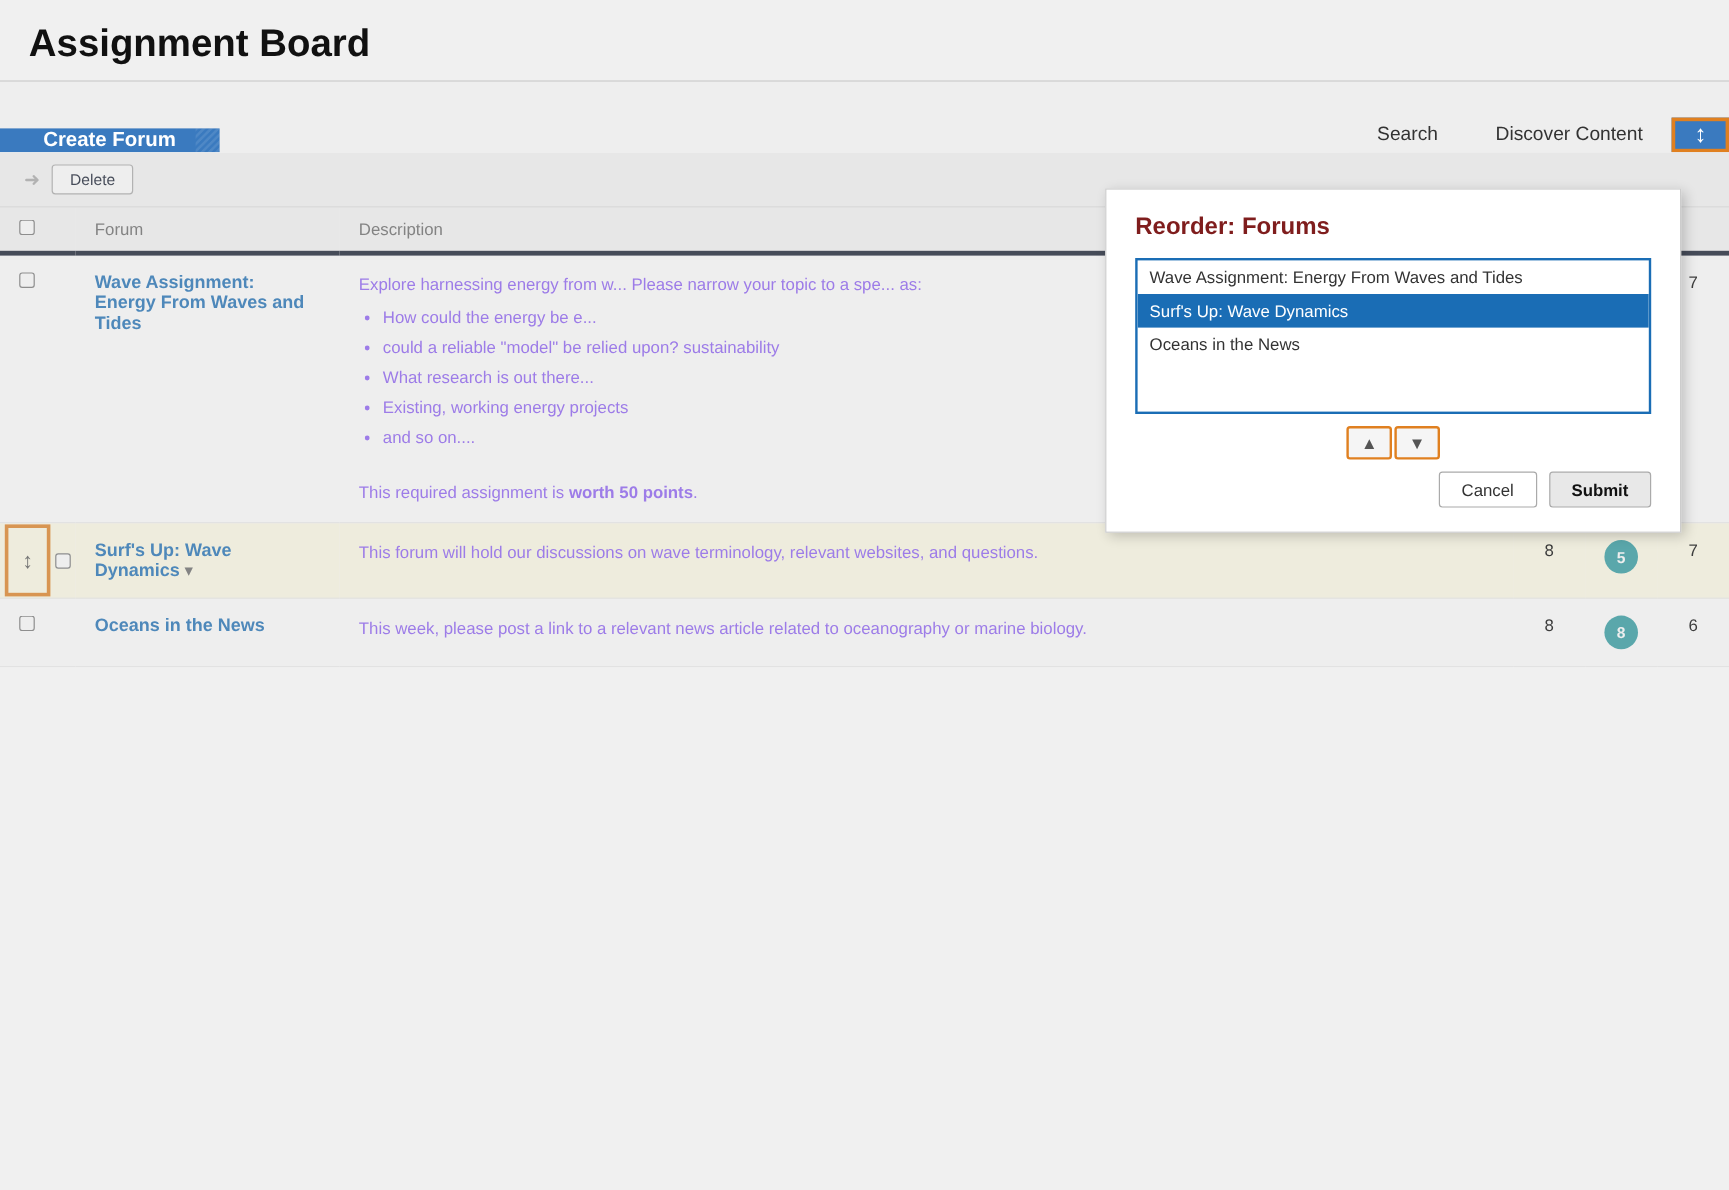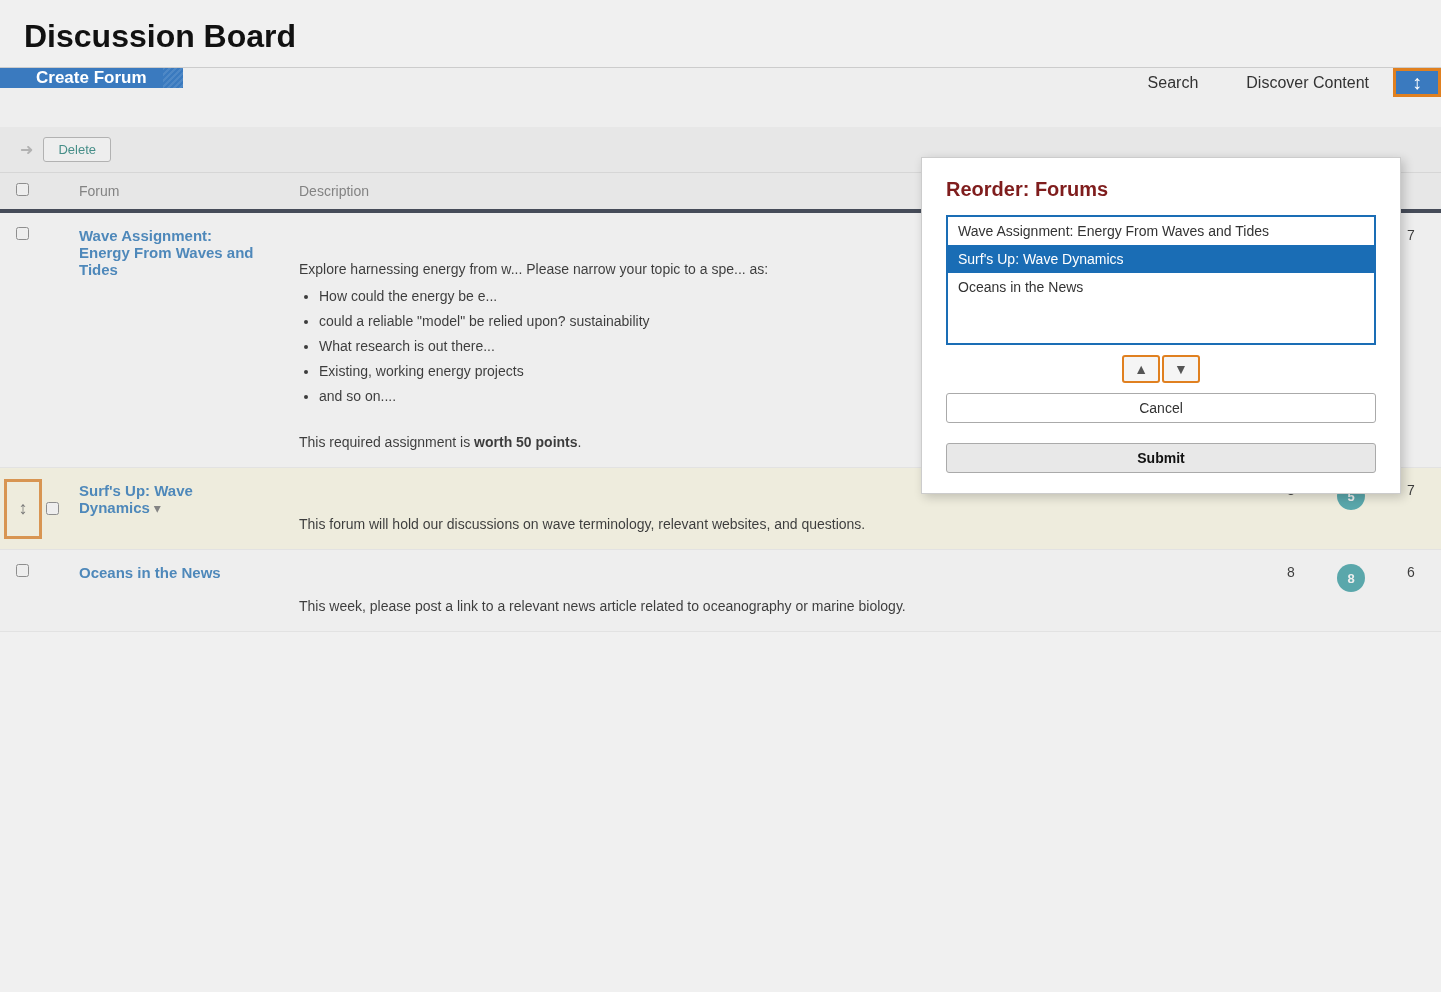--- a/index.html
+++ b/index.html
@@ -5,79 +5,79 @@
     * { box-sizing: border-box; margin: 0; padding: 0; }
     body { font-family: Arial, Helvetica, sans-serif; background: #e8e8e8; font-size: 14px; }
 
     .page-wrapper { background: #f0f0f0; min-height: 992px; width: 1441px; }
 
     
     .page-header { background: #f0f0f0; padding: 18px 24px 12px 24px; }
     .page-title { font-size: 32px; font-weight: bold; color: #111; }
 
     
-    .toolbar { display: flex; align-items: flex-start; height: 60px; background: #eee; border-top: 1px solid #ccc; }
+    .toolbar { display: flex; align-items: flex-end; height: 60px; background: #eee; border-top: 1px solid #ccc; }
     .toolbar-create { background: #3a7abf; color: white; font-weight: bold; font-size: 17px; padding: 0 36px; border: none; cursor: pointer; display: flex; align-items: center; position: relative; }
     .toolbar-create::after { content: ''; position: absolute; right: 0; top: 0; bottom: 0; width: 20px; background: linear-gradient(135deg, rgba(255,255,255,0.1) 25%, transparent 25%, transparent 50%, rgba(255,255,255,0.1) 50%, rgba(255,255,255,0.1) 75%, transparent 75%); background-size: 6px 6px; }
     .toolbar-spacer { flex: 1; background: linear-gradient(135deg, #3a7abf 25%, #2e6aaa 25%, #2e6aaa 50%, #3a7abf 50%, #3a7abf 75%, #2e6aaa 75%); background-size: 8px 8px; }
     .toolbar-right { display: flex; align-items: center; background: #eee; }
     .toolbar-btn { background: none; border: none; cursor: pointer; font-size: 16px; color: #333; padding: 0 24px; height: 100%; font-weight: normal; }
     .toolbar-reorder { border: 3px solid #e08020; background: #3a7abf; color: white; font-size: 20px; font-weight: bold; padding: 0 16px; height: 100%; cursor: pointer; display: flex; align-items: center; }
 
     
     .content-area { background: white; margin: 0; padding: 0; position: relative; }
 
     
     .actions-bar { padding: 10px 20px; border-bottom: 1px solid #ddd; display: flex; align-items: center; gap: 10px; background: #f5f5f5; }
     .arrow-icon { color: #aaa; font-size: 16px; }
-    .delete-btn { background: white; border: 1px solid #aaa; color: #0f766e; padding: 4px 14px; cursor: pointer; font-size: 13px; border-radius: 3px; }
+    .delete-btn { background: white; border: 1px solid #aaa; color: #0f172a; padding: 4px 14px; cursor: pointer; font-size: 13px; border-radius: 3px; }
 
     
     .forum-table { width: 100%; border-collapse: collapse; }
     .forum-table th { background: #f5f5f5; border-bottom: 4px solid #0f172a; padding: 10px 16px; text-align: left; font-weight: normal; color: #666; font-size: 14px; }
     .forum-table td { padding: 14px 16px; vertical-align: top; border-bottom: 1px solid #eee; }
     .forum-table .checkbox-col { width: 40px; }
     .forum-table .forum-col { width: 220px; }
     .forum-table .desc-col { }
     .forum-table .num-col { width: 60px; text-align: center; }
 
     .forum-link { color: #1a6db5; text-decoration: none; font-weight: bold; font-size: 15px; }
 
-    .desc-text { color: #000000; line-height: 1.5; margin-top: 32px; }
+    .desc-text { color: #8b5cf6; line-height: 1.5; }
     .desc-text ul { margin-left: 20px; margin-top: 6px; }
     .desc-text li { margin-bottom: 4px; }
 
     .badge-circle { background: #2c9aa0; color: white; border-radius: 50%; width: 28px; height: 28px; display: flex; align-items: center; justify-content: center; font-weight: bold; font-size: 13px; margin: 0 auto; }
 
     
     .drag-row { background: #fffde7; }
     .drag-handle { border: 3px solid #e08020; background: #fffde7; width: 38px; height: 60px; display: flex; align-items: center; justify-content: center; cursor: move; font-size: 18px; color: #555; }
     .drag-chevron { color: #666; font-size: 14px; cursor: pointer; }
 
     
     .modal-overlay { position: absolute; top: 0; left: 0; right: 0; bottom: 0; background: rgba(200,200,200,0.3); z-index: 100; }
     .modal { position: absolute; top: 30px; right: 40px; width: 480px; background: white; border: 1px solid #ccc; box-shadow: 3px 3px 10px rgba(0,0,0,0.2); z-index: 200; padding: 20px 24px 20px 24px; }
     .modal-title { font-size: 20px; font-weight: bold; color: #7f1d1d; margin-bottom: 14px; }
     .modal-label { font-size: 14px; color: #333; margin-bottom: 6px; font-style: italic; }
     .modal-listbox { width: 100%; border: 2px solid #1a6db5; height: 130px; overflow-y: auto; }
     .listbox-item { padding: 6px 10px; cursor: pointer; font-size: 14px; color: #333; }
     .listbox-item.selected { background: #1a6db5; color: white; }
     .modal-arrows { display: flex; justify-content: center; gap: 2px; margin: 10px 0; }
     .arrow-btn { border: 2px solid #e08020; background: #f5f5f5; padding: 4px 10px; cursor: pointer; font-size: 14px; color: #555; border-radius: 3px; }
-    .modal-footer { display: flex; justify-content: flex-end; gap: 20px; margin-top: 6px; flex-direction: column; }
+    .modal-footer { display: flex; justify-content: flex-end; gap: 10px; margin-top: 6px; }
     .cancel-btn { background: white; border: 1px solid #aaa; color: #333; padding: 6px 18px; cursor: pointer; font-size: 14px; border-radius: 3px; }
     .submit-btn { background: #e8e8e8; border: 1px solid #aaa; color: #111; padding: 6px 18px; cursor: pointer; font-size: 14px; font-weight: bold; border-radius: 3px; }
   </style>
 </head>
 <body>
 
 <div class="page-wrapper">
 
   <div class="page-header">
-    <h1 class="page-title">Discussion Board</h1>
+    <h1 class="page-title">Assignment Board</h1>
   </div>
 
   <div class="toolbar">
     <button class="toolbar-create">Create Forum</button>
     <div class="toolbar-spacer"></div>
     <div class="toolbar-right">
       <button class="toolbar-btn">Search</button>
       <button class="toolbar-btn">Discover Content</button>
       <button class="toolbar-reorder">↕</button>
     </div>

